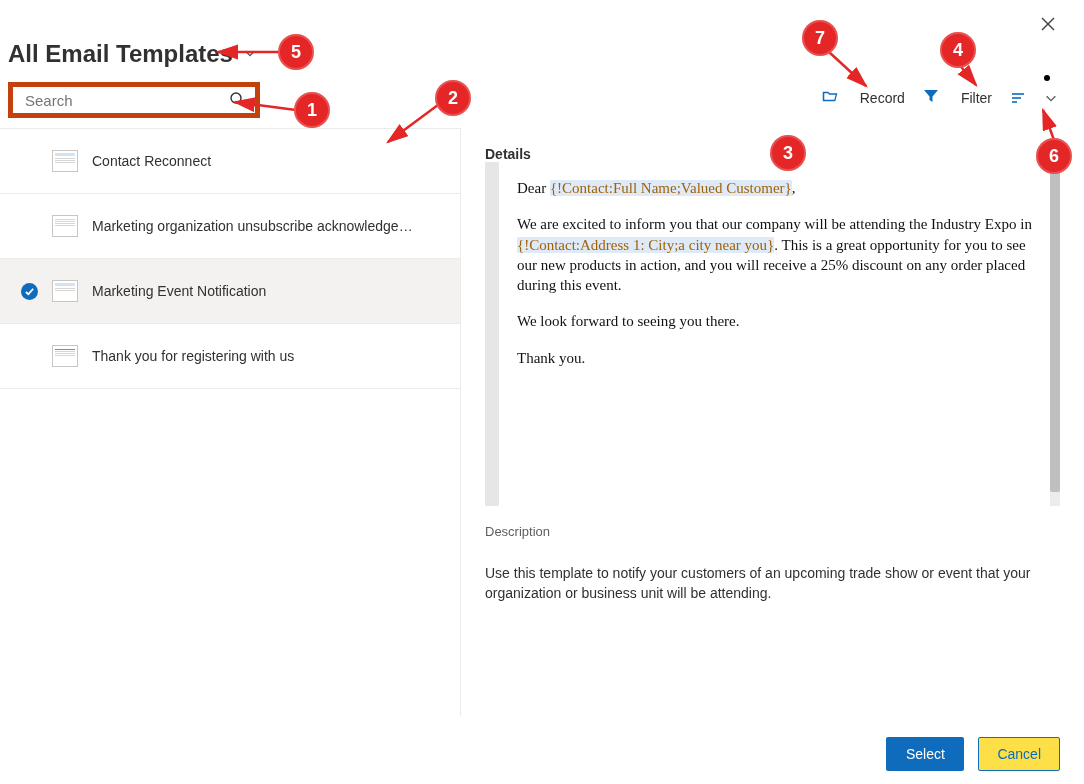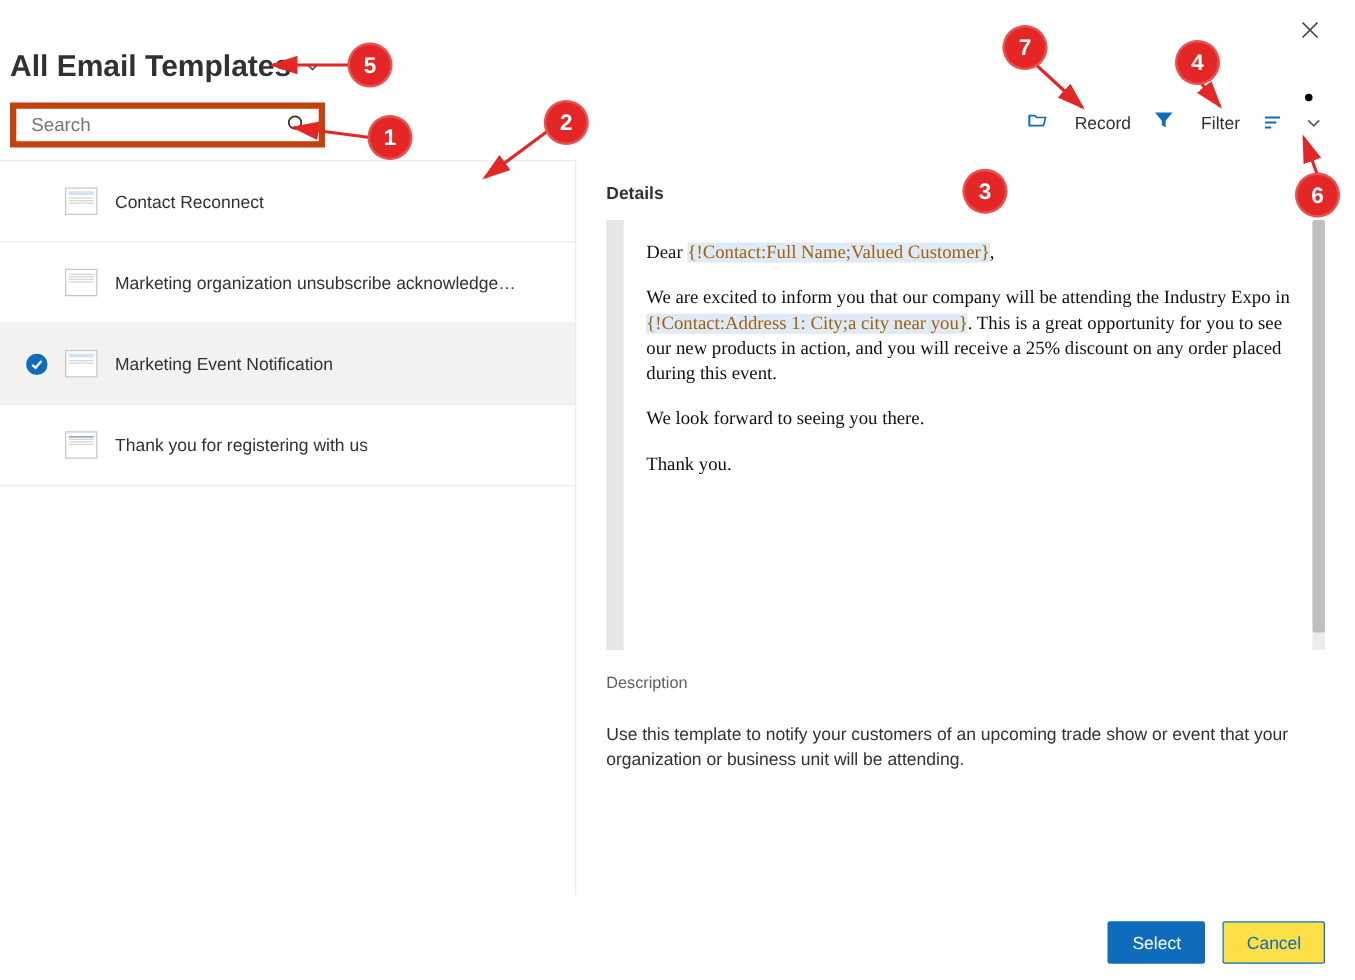--- a/index.html
+++ b/index.html
@@ -96,21 +96,21 @@
   }
   .thumb .bar-top { height:3px; background:#d0e4f5; margin:2px 2px 0 2px; }
   .thumb .lines { flex:1; padding:2px 2px; display:flex; flex-direction:column; gap:1px; }
   .thumb .ln { height:1px; background:#d8d6d3; }
   .item-label {
     font-size:14px; color:#323130; white-space:nowrap;
     overflow:hidden; text-overflow:ellipsis;
   }
 
   
-  .section-title { font-size:14px; font-weight:600; color:#323130; margin-bottom:14px; }
+  .section-title { font-size:14px; font-weight:600; color:#323130; }
   .preview-box {
     position:relative;
     border-left:14px solid #e6e6e6;
     padding: 16px 18px 16px 18px;
     background:#fff;
     height:344px;
     font-family: Georgia, "Times New Roman", serif;
     font-size:15px; color:#111;
   }
   .preview-box .scroll-track {

